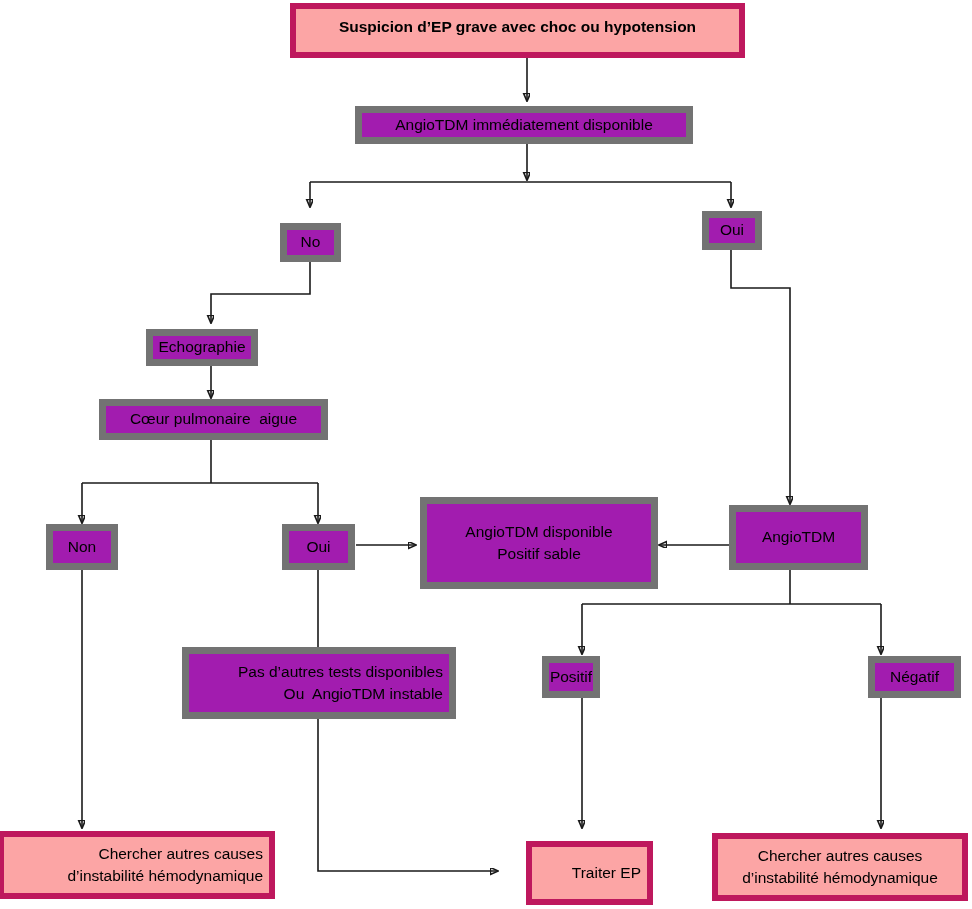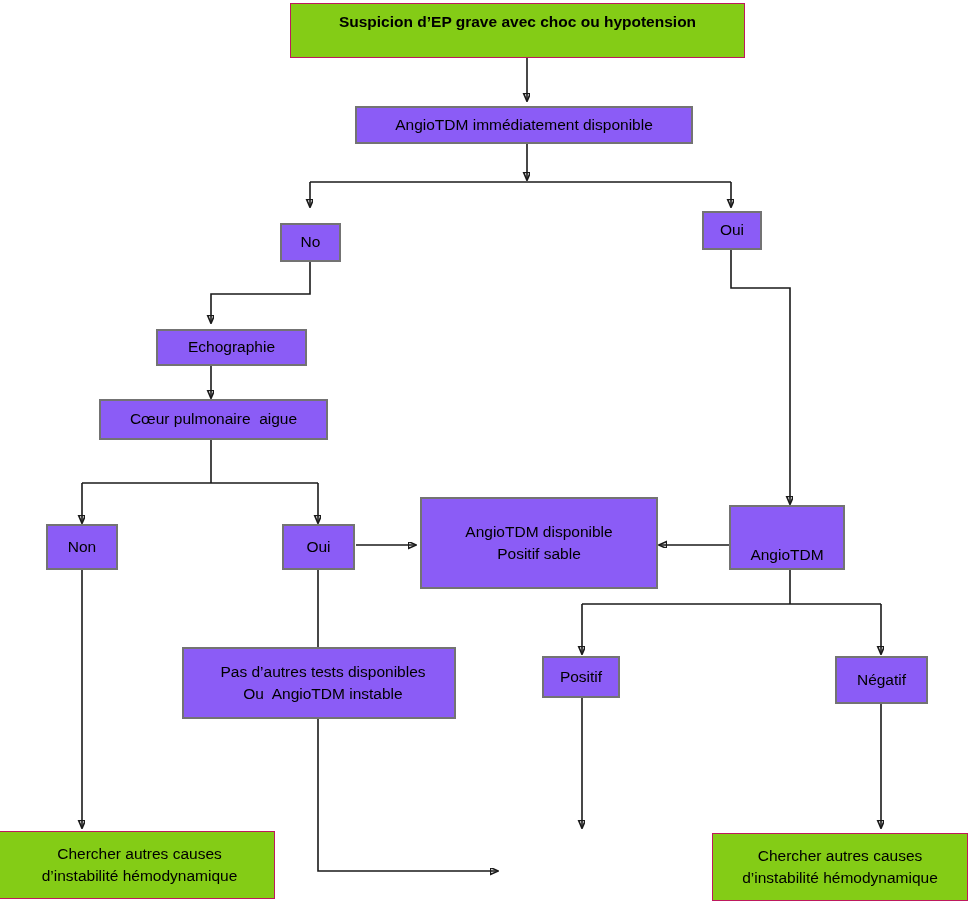--- a/index.html
+++ b/index.html
@@ -13,45 +13,45 @@
   #canvas {
     position: relative;
     width: 972px;
     height: 909px;
     background: #ffffff;
     overflow: hidden;
   }
   .node {
     position: absolute;
     box-sizing: border-box;
-    border: 2px solid #737373;
-    background: #8b5cf6;
+    border: 7px solid #737373;
+    background: #a21caf;
     display: flex;
     flex-direction: column;
     align-items: center;
     justify-content: center;
     font-size: 15.5px;
     color: #000000;
     line-height: 1.45;
     text-align: center;
     padding: 2px 6px;
     z-index: 3;
   }
   .node.orange {
-    background: #84cc16;
-    border: 1px solid #be185d;
+    background: #fca5a5;
+    border: 6px solid #be185d;
   }
   .node.title {
     font-weight: bold;
     font-size: 15.5px;
     justify-content: flex-start;
     padding-top: 7px;
   }
   .node.left-text {
-    align-items: center;
+    align-items: flex-end;
     text-align: left;
     padding-left: 14px;
   }
   .node .line {
     white-space: pre;
   }
   svg#wires {
     position: absolute;
     left: 0;
     top: 0;
@@ -123,62 +123,65 @@
   </div>
 
   <div class="node" style="left:280px; top:211px; width:61px; height:39px;margin-top:12px;">
     <span class="line">No</span>
   </div>
 
   <div class="node" style="left:702px; top:211px; width:60px; height:39px;">
     <span class="line">Oui</span>
   </div>
 
-  <div class="node" style="left:156px; top:329px; width:151px; height:37px;">
+  <div class="node" style="left:146px; top:329px; width:112px; height:37px;">
     <span class="line">Echographie</span>
   </div>
 
   <div class="node" style="left:99px; top:399px; width:229px; height:41px;">
     <span class="line">Cœur pulmonaire  aigue</span>
   </div>
 
   <div class="node" style="left:46px; top:524px; width:72px; height:46px;">
     <span class="line">Non</span>
   </div>
 
   <div class="node" style="left:282px; top:524px; width:73px; height:46px;">
     <span class="line">Oui</span>
   </div>
 
   <div class="node" style="left:420px; top:497px; width:238px; height:92px;">
     <span class="line">AngioTDM disponible</span>
     <span class="line">Positif sable</span>
   </div>
 
-  <div class="node" style="left:729px; top:505px; width:116px; height:65px;justify-content:flex-end;">
+  <div class="node" style="left:729px; top:505px; width:139px; height:65px;">
     <span class="line">AngioTDM</span>
   </div>
 
   <div class="node left-text" style="left:182px; top:647px; width:274px; height:72px;">
     <span class="line">Pas d’autres tests disponibles</span>
     <span class="line">Ou  AngioTDM instable</span>
   </div>
 
-  <div class="node" style="left:542px; top:656px; width:78px; height:42px;">
+  <div class="node" style="left:542px; top:656px; width:58px; height:42px;">
     <span class="line">Positif</span>
   </div>
 
-  <div class="node" style="left:835px; top:656px; width:93px; height:48px;">
+  <div class="node" style="left:868px; top:656px; width:93px; height:42px;">
     <span class="line">Négatif</span>
   </div>
 
   <div class="node orange left-text" style="left:-2px; top:831px; width:277px; height:68px; padding-left:12px;">
     <span class="line">Chercher autres causes</span>
     <span class="line">d’instabilité hémodynamique</span>
   </div>
 
+  <div class="node orange left-text" style="left:526px; top:841px; width:127px; height:64px; padding-left:12px;">
+    <span class="line">Traiter EP</span>
+  </div>
 
   <div class="node orange" style="left:712px; top:833px; width:256px; height:68px;">
     <span class="line">Chercher autres causes</span>
     <span class="line">d’instabilité hémodynamique</span>
   </div>
 
 </div>
 
 </body></html>

